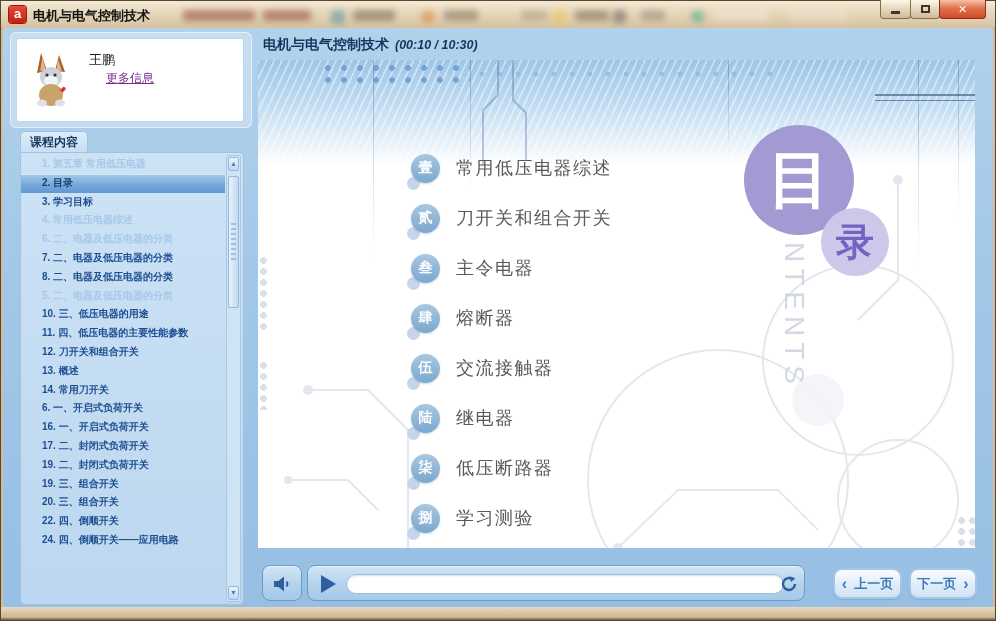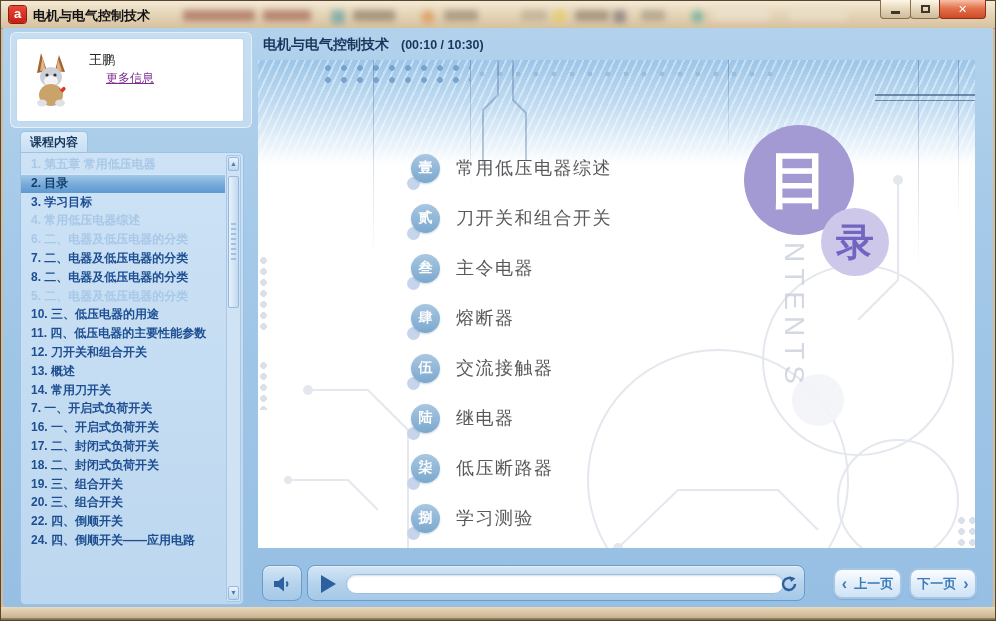--- a/index.html
+++ b/index.html
@@ -49,41 +49,41 @@
   .user-link{position:absolute;left:72px;top:31px;font-size:12px;color:#7b2c8c;
     text-decoration:underline;cursor:pointer;margin-left:17px;}
   .tab{position:absolute;left:17px;top:103px;width:66px;height:21px;
     background:linear-gradient(180deg,#dcecf9,#c6def3);border:1px solid #9dc2e2;border-bottom:none;
     border-radius:5px 5px 0 0;font-size:12px;font-weight:700;color:#17365d;
     text-align:center;line-height:21px;cursor:pointer;}
   .list-panel{position:absolute;left:17px;top:124px;width:224px;bottom:2px;
     background:linear-gradient(180deg,#cde2f5 0%,#bcd7ef 100%);
     border:1px solid #9dc2e2;border-radius:0 5px 5px 5px;overflow:hidden;box-sizing:border-box;}
   .course-list{position:absolute;left:0;top:2px;right:18px;}
-  .course-item{height:18.8px;line-height:18.8px;padding-left:10px;font-size:12px;font-weight:700;
+  .course-item{height:18.8px;line-height:18.8px;padding-left:21px;font-size:10px;font-weight:700;
     color:#1d4e92;white-space:nowrap;overflow:hidden;cursor:pointer;}
   .course-item.visited{color:#a8c8e8;}
   .course-item.selected{background:linear-gradient(180deg,#a5cbea 0%,#77aad9 55%,#5f99d1 100%);
     color:#14406f;box-shadow:inset 0 1px 0 #d5e8f7;}
   
   .sb{position:absolute;top:2px;right:2px;bottom:2px;width:15px;
     background:#cfe3f5;border:1px solid #a9c8e6;border-radius:2px;box-sizing:border-box;}
   .sb-btn{position:absolute;left:1px;right:1px;height:14px;border-radius:2px;cursor:pointer;
     background:linear-gradient(180deg,#eaf3fb,#bdd8ef);border:1px solid #93b9de;box-sizing:border-box;
     color:#4a7fb8;font-size:7px;text-align:center;line-height:12px;}
   .sb-up{top:1px;}
   .sb-down{bottom:1px;}
   .sb-thumb{position:absolute;left:1px;right:1px;top:20px;height:132px;border-radius:2px;cursor:pointer;
     background:linear-gradient(90deg,#e8f1fa,#c2daf0);border:1px solid #93b9de;box-sizing:border-box;}
   .sb-grip{position:absolute;left:2px;right:2px;top:50%;height:38px;transform:translateY(-50%);
     background:repeating-linear-gradient(180deg,#9fc2e2 0 2px,transparent 2px 5px);}
 
   
   .main-header{position:absolute;left:260px;top:8px;font-size:14px;font-weight:700;color:#17365d;}
-  .main-header .time{font-size:12.5px;margin-left:12px;}
+  .main-header .time{font-size:12.5px;margin-left:6px;font-style:italic;}
   .canvas{position:absolute;left:255px;top:32px;width:717px;height:488px;background:#fff;
     overflow:hidden;}
   .band-top{position:absolute;left:0;top:0;right:0;height:105px;
     background:
       repeating-linear-gradient(115deg,rgba(255,255,255,.4) 0 2px,rgba(255,255,255,0) 2px 7px),
       linear-gradient(180deg,#9cc5e8 0%,#c3ddf2 45%,rgba(255,255,255,0) 100%);}
   .dots1{position:absolute;left:62px;top:2px;width:150px;height:24px;
     background:radial-gradient(circle at 50% 50%,#6f9fcc 2.6px,transparent 3.1px);
     background-size:16px 12px;opacity:.9;}
   .dots2{position:absolute;left:215px;top:8px;width:300px;height:12px;
@@ -248,33 +248,33 @@
 
         <div class="course-item">
           <span>13. 概述</span>
         </div>
 
         <div class="course-item">
           <span>14. 常用刀开关</span>
         </div>
 
         <div class="course-item">
-          <span>7. 一、开启式负荷开关</span>
+          <span>6. 一、开启式负荷开关</span>
         </div>
 
         <div class="course-item">
           <span>16. 一、开启式负荷开关</span>
         </div>
 
         <div class="course-item">
           <span>17. 二、封闭式负荷开关</span>
         </div>
 
         <div class="course-item">
-          <span>18. 二、封闭式负荷开关</span>
+          <span>19. 二、封闭式负荷开关</span>
         </div>
 
         <div class="course-item">
           <span>19. 三、组合开关</span>
         </div>
 
         <div class="course-item">
           <span>20. 三、组合开关</span>
         </div>
 

